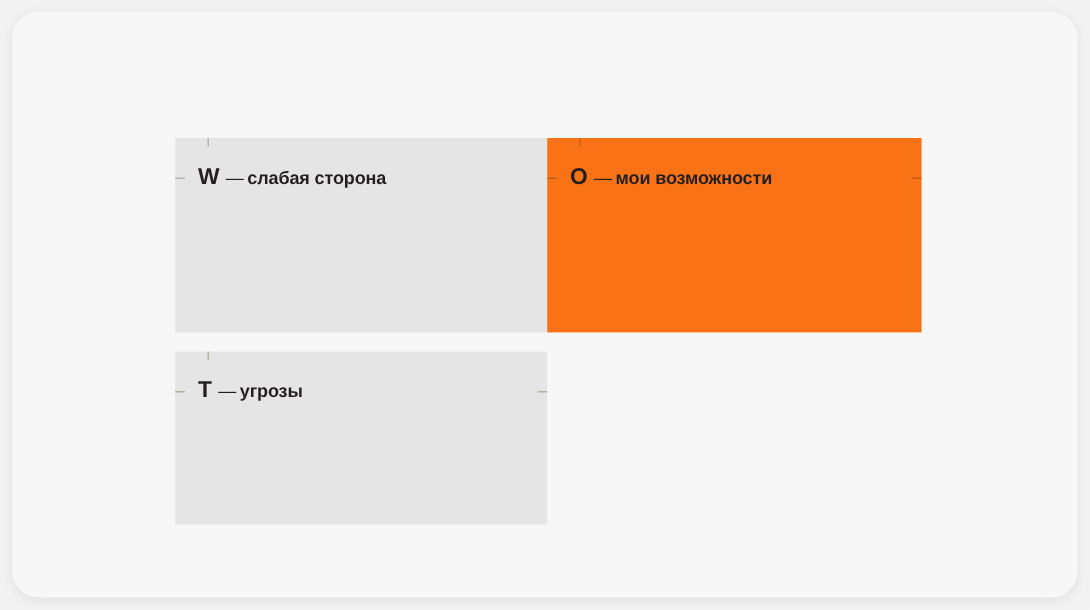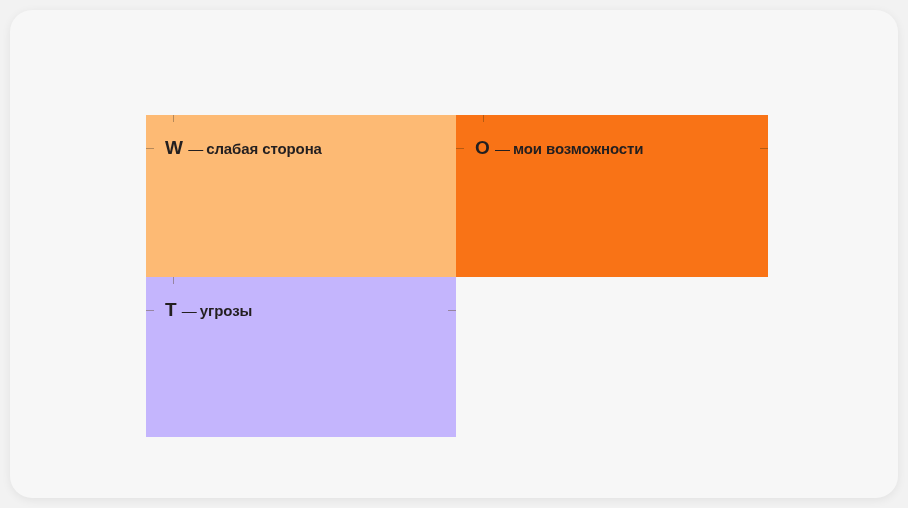--- a/index.html
+++ b/index.html
@@ -122,38 +122,38 @@
 <body>
 
 <div class="page-root">
 
   <div class="card">
 
 
     <div class="swot-grid">
 
 
-      <div class="quadrant" style="background:#fdba74;">
+      <div class="quadrant" style="background:#e5e5e5;">
         <span class="tick tick-v tick-dark"></span>
         <span class="tick tick-h-left tick-dark"></span>
         <div class="quadrant-label">
           <span class="quadrant-letter">W</span><span class="quadrant-dash">—</span><span class="quadrant-text">слабая сторона</span>
         </div>
       </div>
 
       <div class="quadrant" style="background:#f97316;">
         <span class="tick tick-v tick-light"></span>
         <span class="tick tick-h-left tick-light"></span>
         <span class="tick tick-h-right tick-light"></span>
         <div class="quadrant-label">
           <span class="quadrant-letter">O</span><span class="quadrant-dash">—</span><span class="quadrant-text">мои возможности</span>
         </div>
       </div>
 
-      <div class="quadrant" style="background:#c4b5fd;">
+      <div class="quadrant" style="background:#e5e5e5;margin-top:16px;">
         <span class="tick tick-v"></span>
         <span class="tick tick-h-left"></span>
         <span class="tick tick-h-right"></span>
         <div class="quadrant-label">
           <span class="quadrant-letter">T</span><span class="quadrant-dash">—</span><span class="quadrant-text">угрозы</span>
         </div>
       </div>
 
     </div>
   </div>

